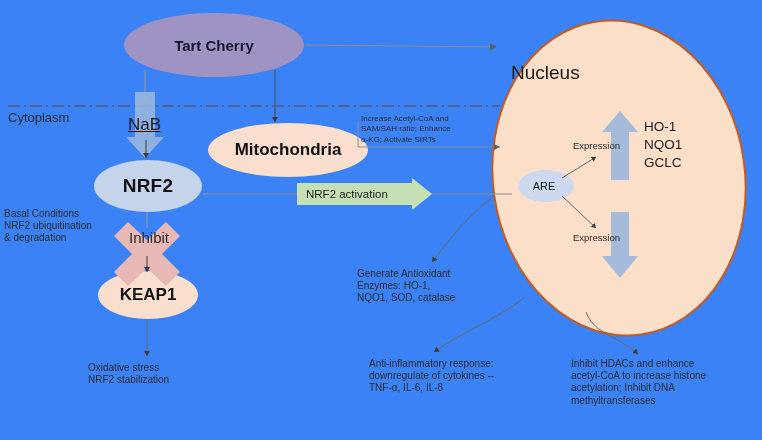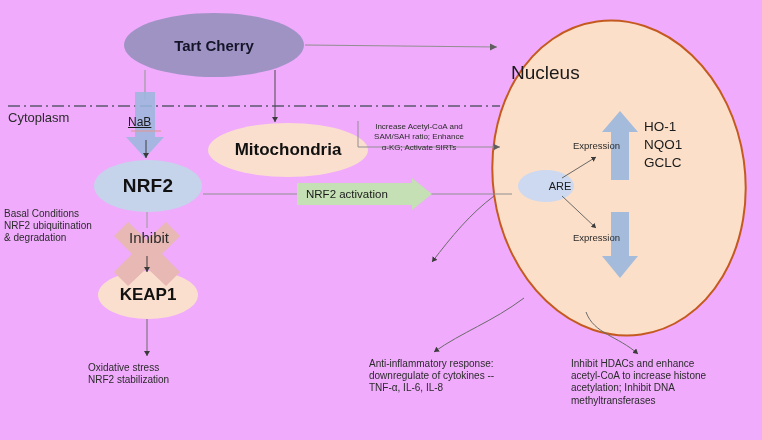--- a/index.html
+++ b/index.html
@@ -4,21 +4,21 @@
 <style>
   html, body {
     margin: 0;
     padding: 0;
     background: #ffffff;
   }
   #canvas {
     position: relative;
     width: 762px;
     height: 440px;
-    background: #f0abfc;
+    background: #3b82f6;
     font-family: "Liberation Sans", sans-serif;
     color: #1a1a1a;
     overflow: hidden;
   }
   #svg-layer {
     position: absolute;
     left: 0; top: 0;
     width: 762px;
     height: 440px;
   }
@@ -80,21 +80,21 @@
   .inhibit-text {
     font-size: 15px;
     color: #2b2b2b;
   }
   .green-arrow-text {
     font-size: 11.5px;
     color: #1a1a1a;
     text-align: right;
   }
   .nab-text {
-    font-size: 12px;
+    font-size: 17px;
     color: #1a1a1a;
     text-decoration: underline;
   }
   .cytoplasm-text {
     font-size: 13px;
     color: #2b2b2b;
   }
 </style>
 </head>
 <body>
@@ -171,50 +171,53 @@
   <div class="node-label tart-text" style="left:124px; top:33px; width:180px; height:24px;">Tart Cherry</div>
 
   <div class="node-label ellipse-text-big" style="left:94px; top:172px; width:108px; height:28px;">NRF2</div>
 
   <div class="node-label ellipse-text-med" style="left:98px; top:283px; width:100px; height:24px;">KEAP1</div>
 
   <div class="node-label ellipse-text-med" style="left:208px; top:137px; width:160px; height:26px;">Mitochondria</div>
 
   <div class="txt nucleus-title" style="left:511px; top:42px;margin-top:19px;">Nucleus</div>
 
-  <div class="node-label are-text" style="left:532px; top:177px; width:56px; height:18px;text-align:center;">ARE</div>
+  <div class="node-label are-text" style="left:516px; top:177px; width:56px; height:18px;text-align:center;">ARE</div>
 
   <div class="txt cytoplasm-text" style="left:8px; top:110px;">Cytoplasm</div>
 
   <div class="txt nab-text" style="left:128px; top:115px;">NaB</div>
 
   <div class="txt inhibit-text" style="left:129px; top:229px;">Inhibit</div>
 
   <div class="txt green-arrow-text" style="left:306px; top:187px;">NRF2 activation</div>
 
   <div class="txt small-text" style="left:573px; top:140px;">Expression</div>
 
   <div class="txt small-text" style="left:573px; top:232px;">Expression</div>
 
   <div class="txt body-text" style="left:4px; top:208px; width:132px;">Basal Conditions
 NRF2 ubiquitination
 &amp; degradation</div>
 
   <div class="txt body-text" style="left:88px; top:362px; width:150px;">Oxidative stress
 NRF2 stabilization</div>
 
-  <div class="txt tiny-text" style="left:361px; top:122px; width:116px;text-align:center;">Increase Acetyl-CoA and
+  <div class="txt tiny-text" style="left:361px; top:114px; width:116px;">Increase Acetyl-CoA and
 SAM/SAH ratio; Enhance
 α-KG; Activate SIRTs</div>
 
   <div class="txt gene-text" style="left:644px; top:118px; width:90px;">HO-1
 NQO1
 GCLC</div>
 
 
+  <div class="txt body-text" style="left:357px; top:268px; width:180px;">Generate Antioxidant
+Enzymes: HO-1,
+NQO1, SOD, catalase</div>
 
   <div class="txt body-text" style="left:369px; top:358px; width:200px;">Anti-inflammatory response:
 downregulate of cytokines --
 TNF-α, IL-6, IL-8</div>
 
   <div class="txt body-text" style="left:571px; top:358px; width:190px;">Inhibit HDACs and enhance
 acetyl-CoA to increase histone
 acetylation; Inhibit DNA
 methyltransferases</div>
 

